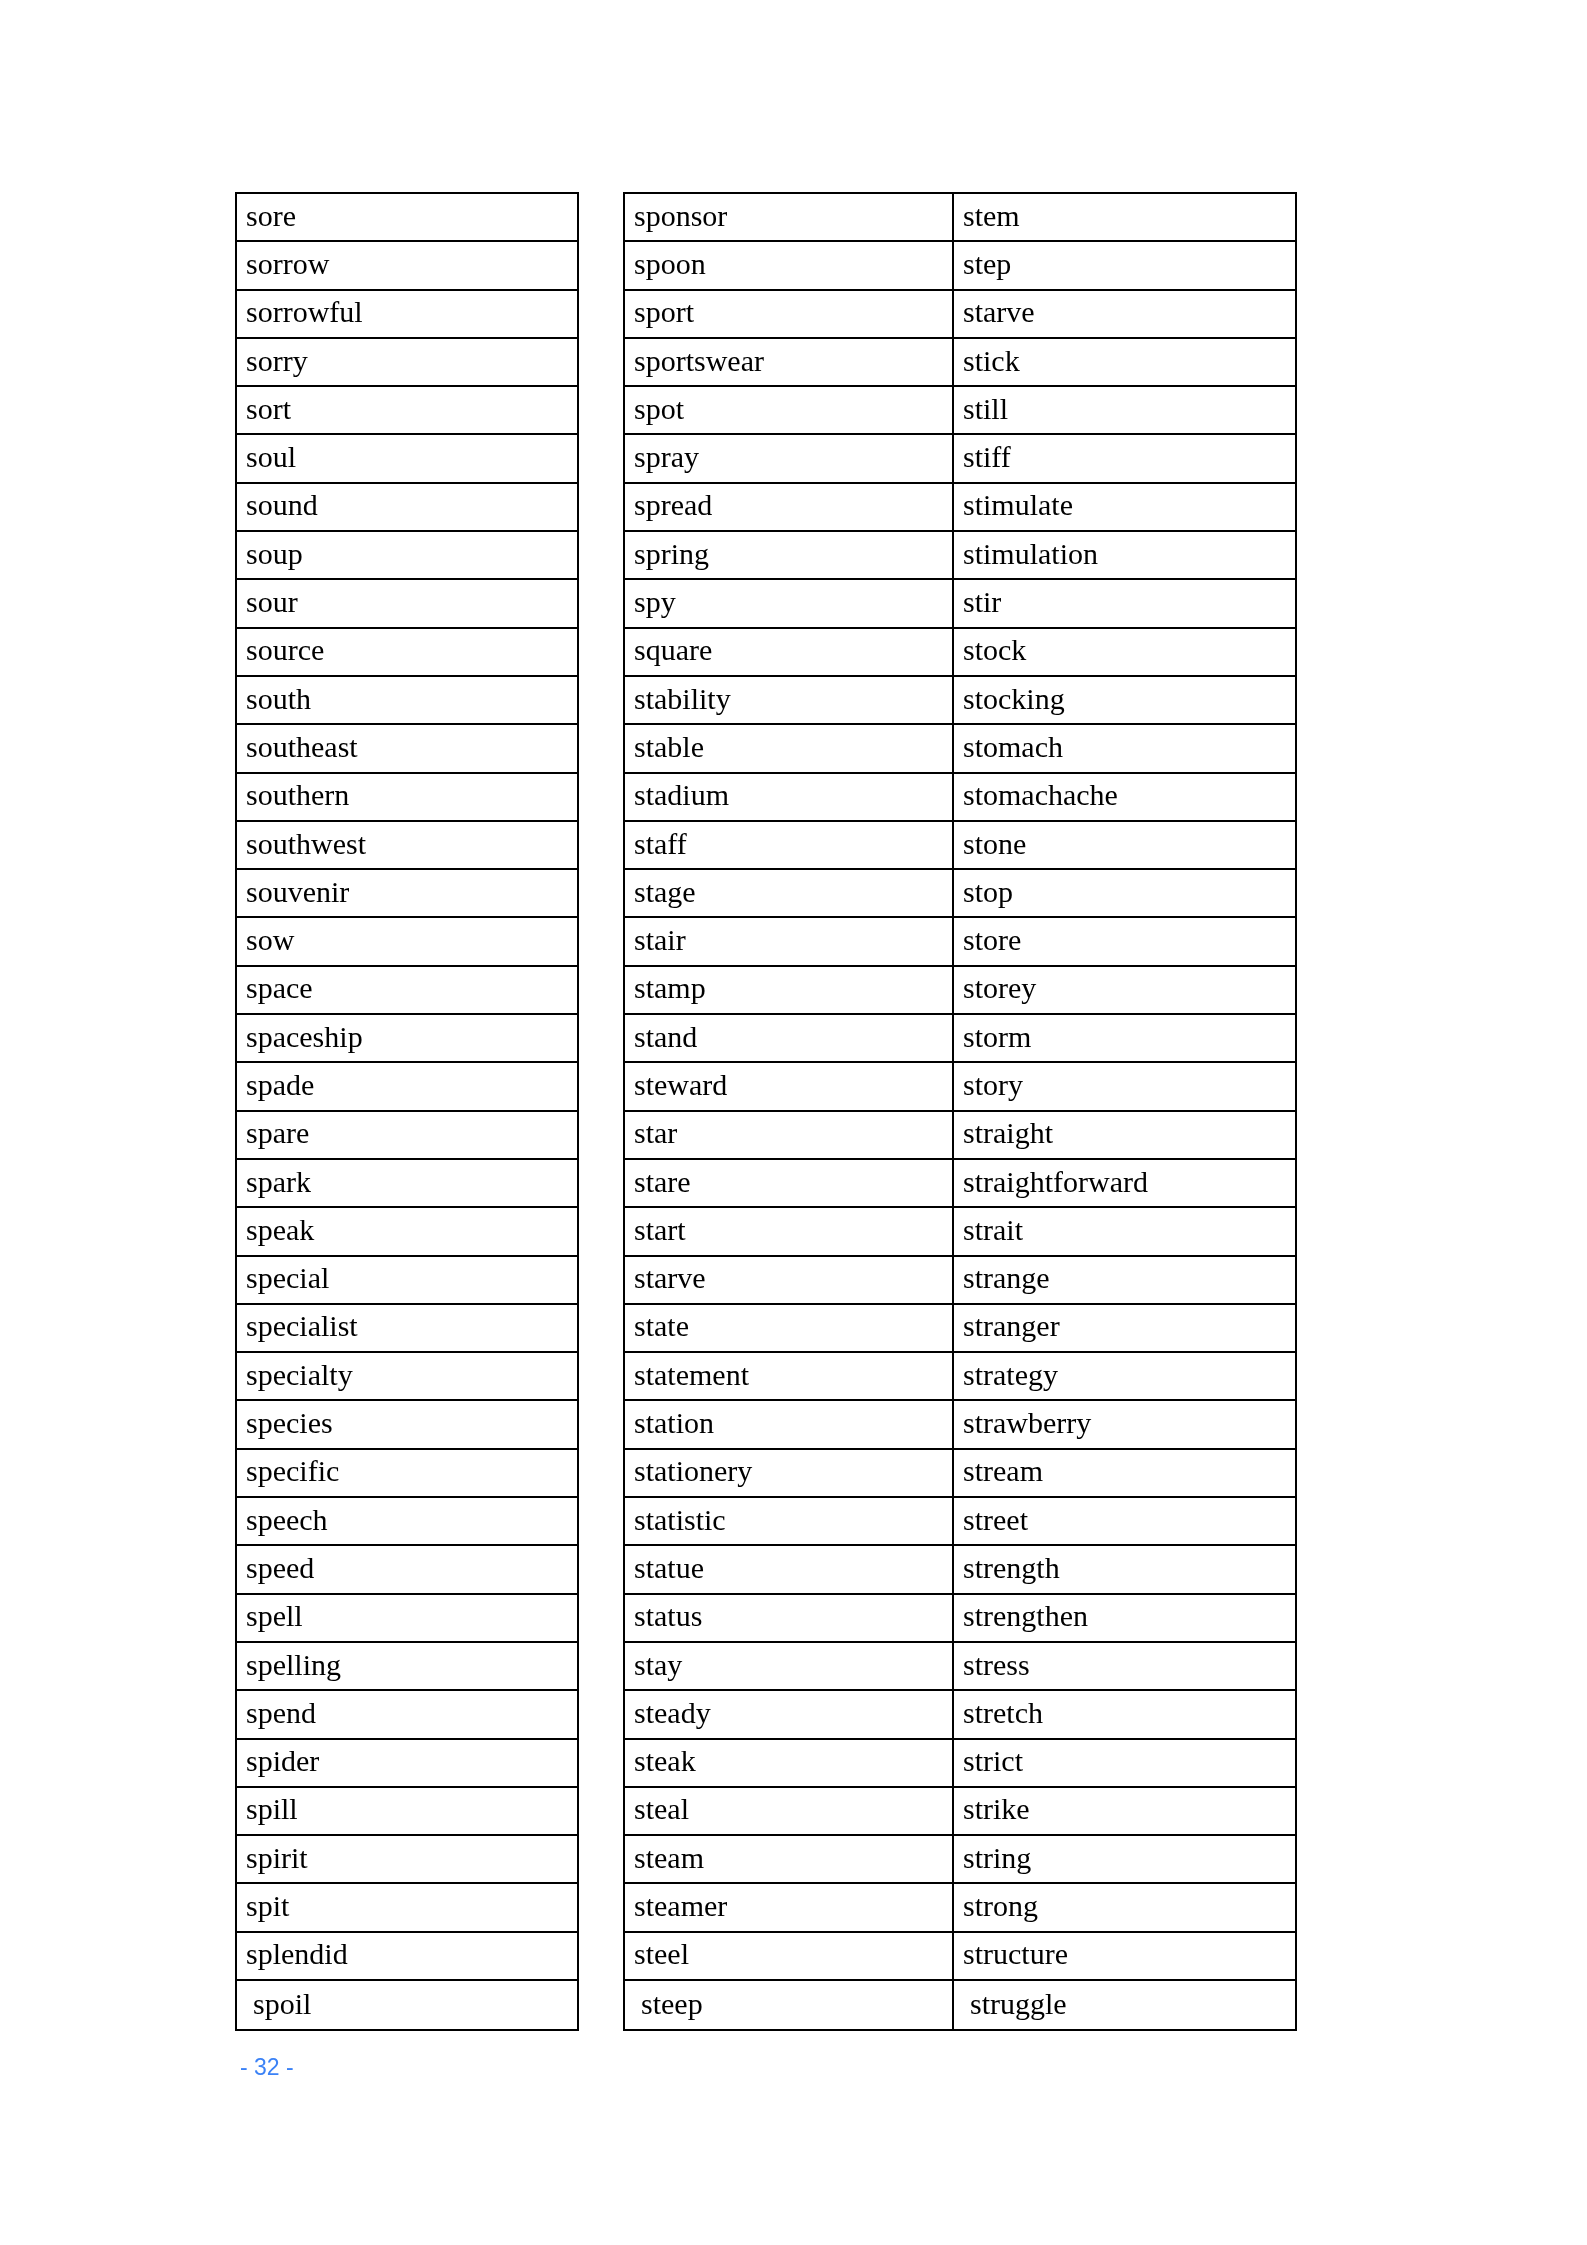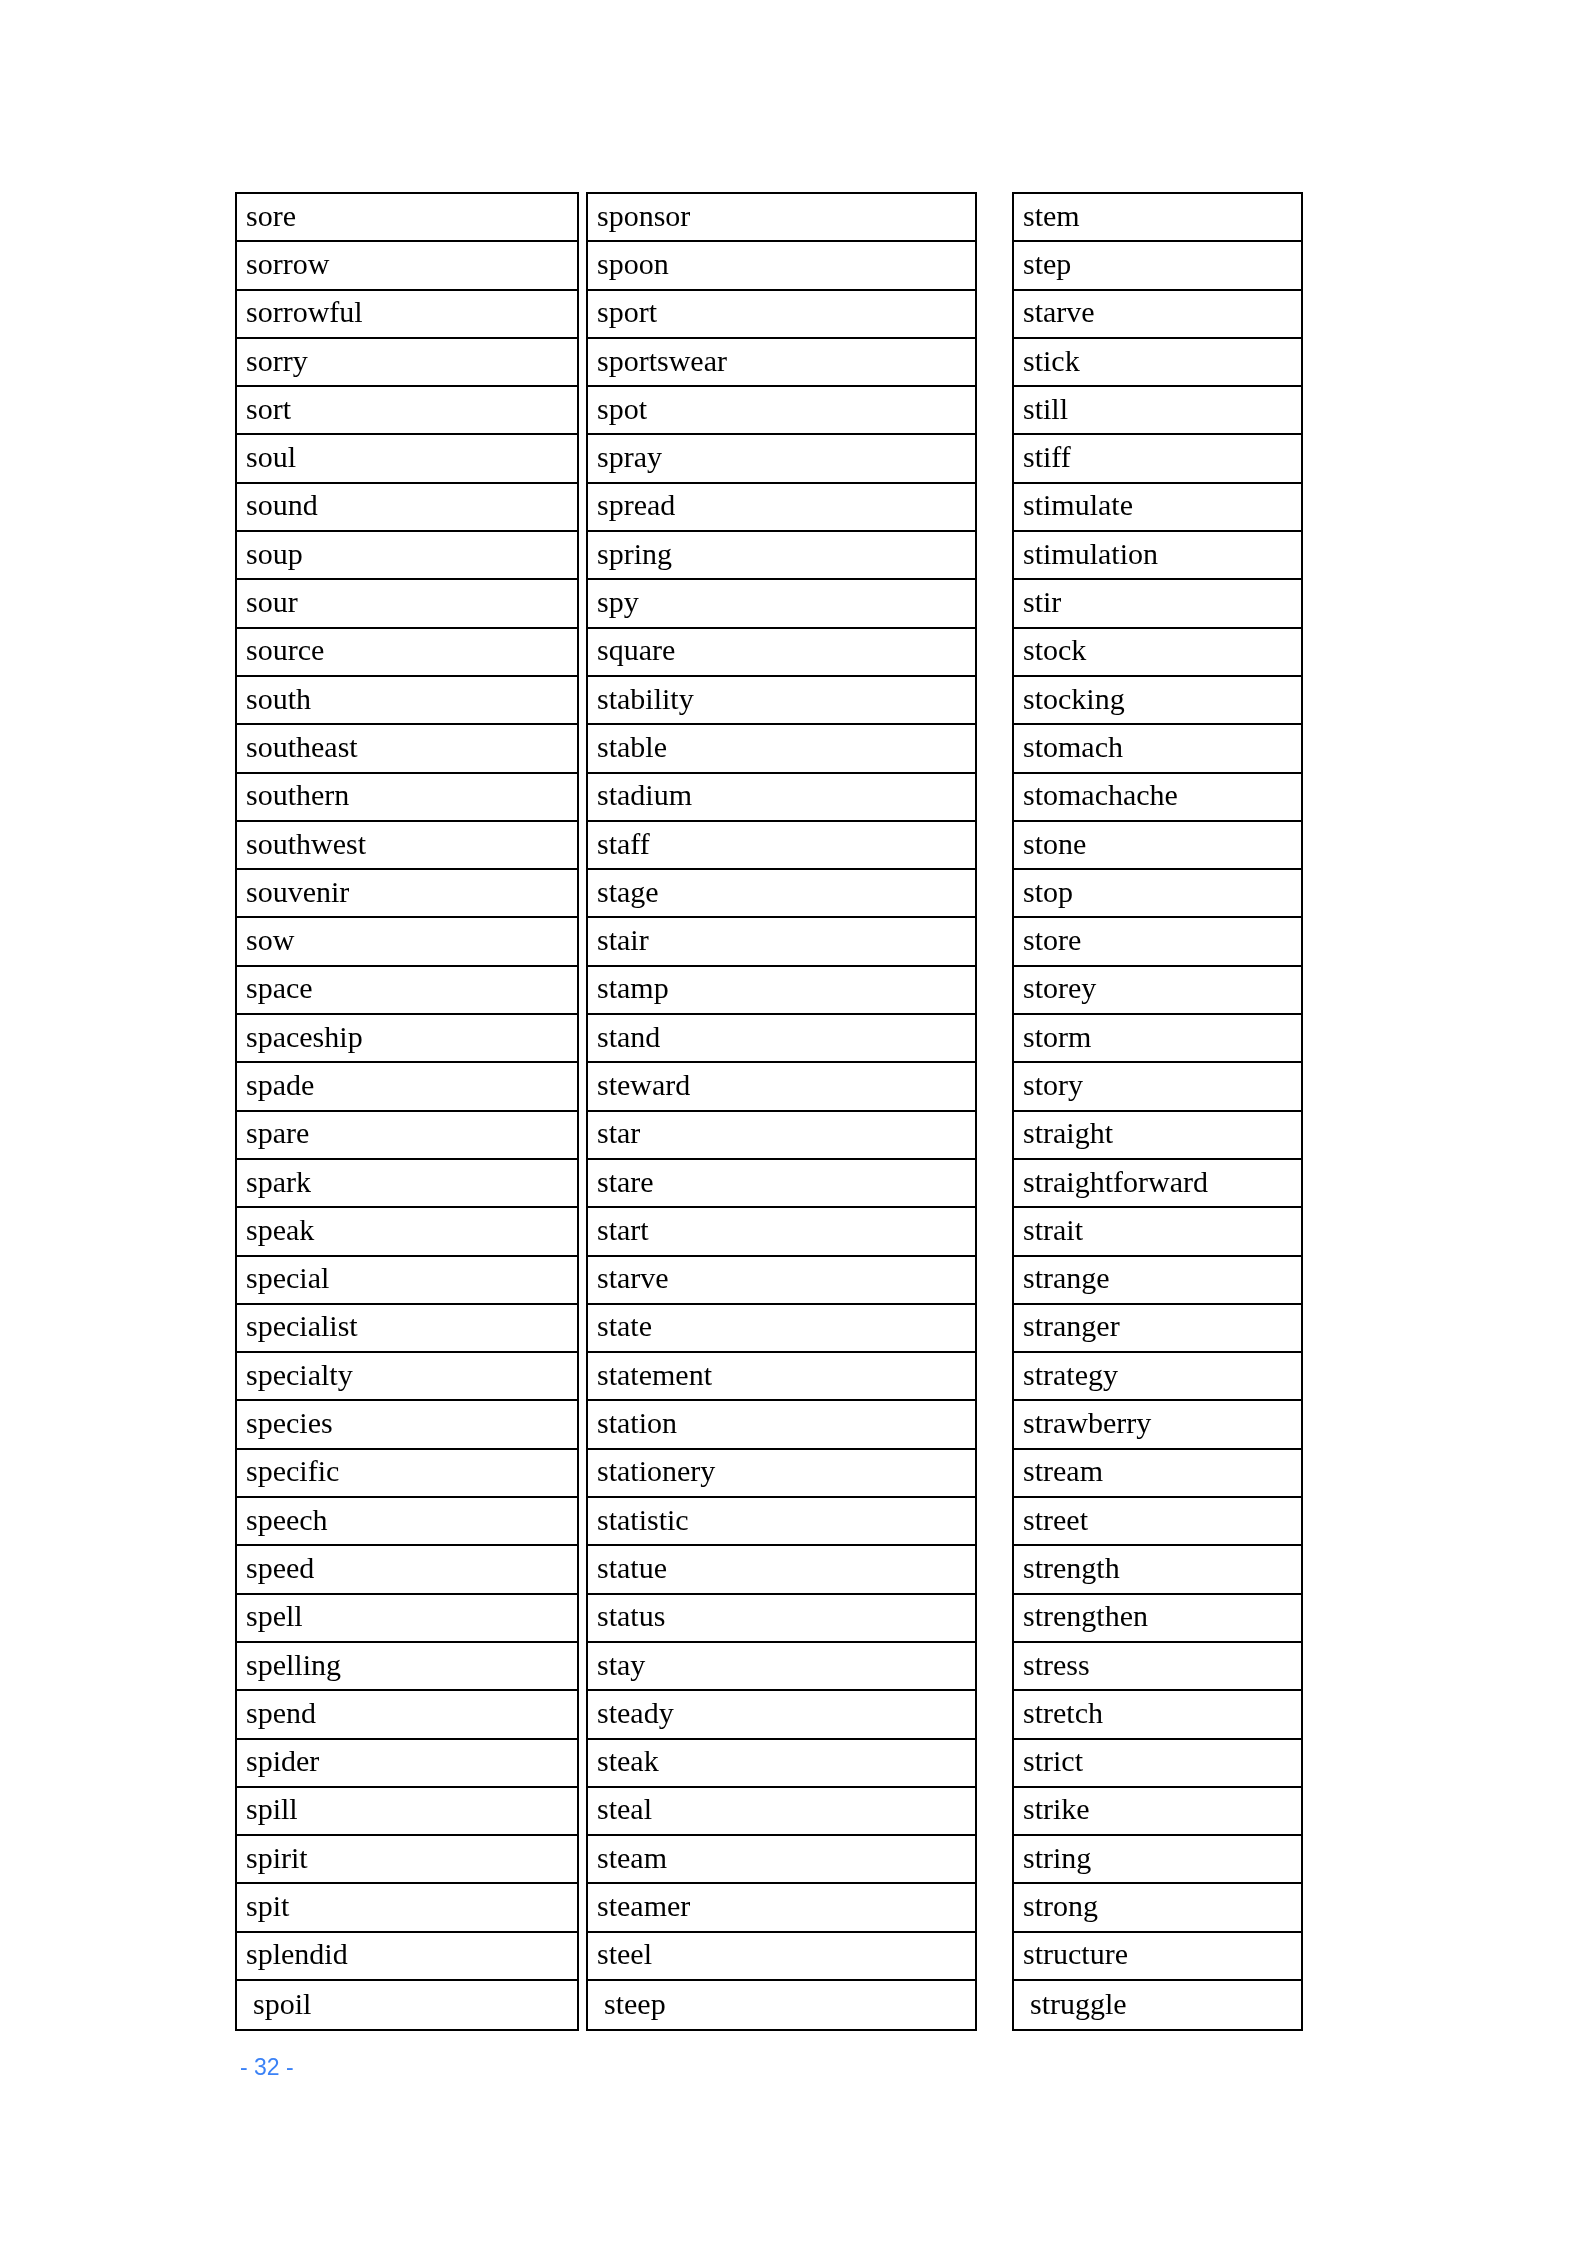--- a/index.html
+++ b/index.html
@@ -17,22 +17,22 @@
     color: #000000;
   }
   .word-table {
     position: absolute;
     top: 192px;
     box-sizing: border-box;
     border: 2px solid #000000;
     background: #ffffff;
   }
   .word-table.col-0 { left: 235px;  width: 344px; }
-  .word-table.col-1 { left: 586px;  width: 391px; }
-  .word-table.col-2 { left: 1012px; width: 291px; }
+  .word-table.col-1 { left: 623px;  width: 346px; }
+  .word-table.col-2 { left: 952px; width: 345px; }
   .word-row {
     box-sizing: border-box;
     height: 48.3px;
     border-bottom: 2px solid #000000;
     display: flex;
     align-items: center;
     padding: 0 6px 3px 9px;
     font-size: 30px;
     line-height: 34px;
     white-space: nowrap;

